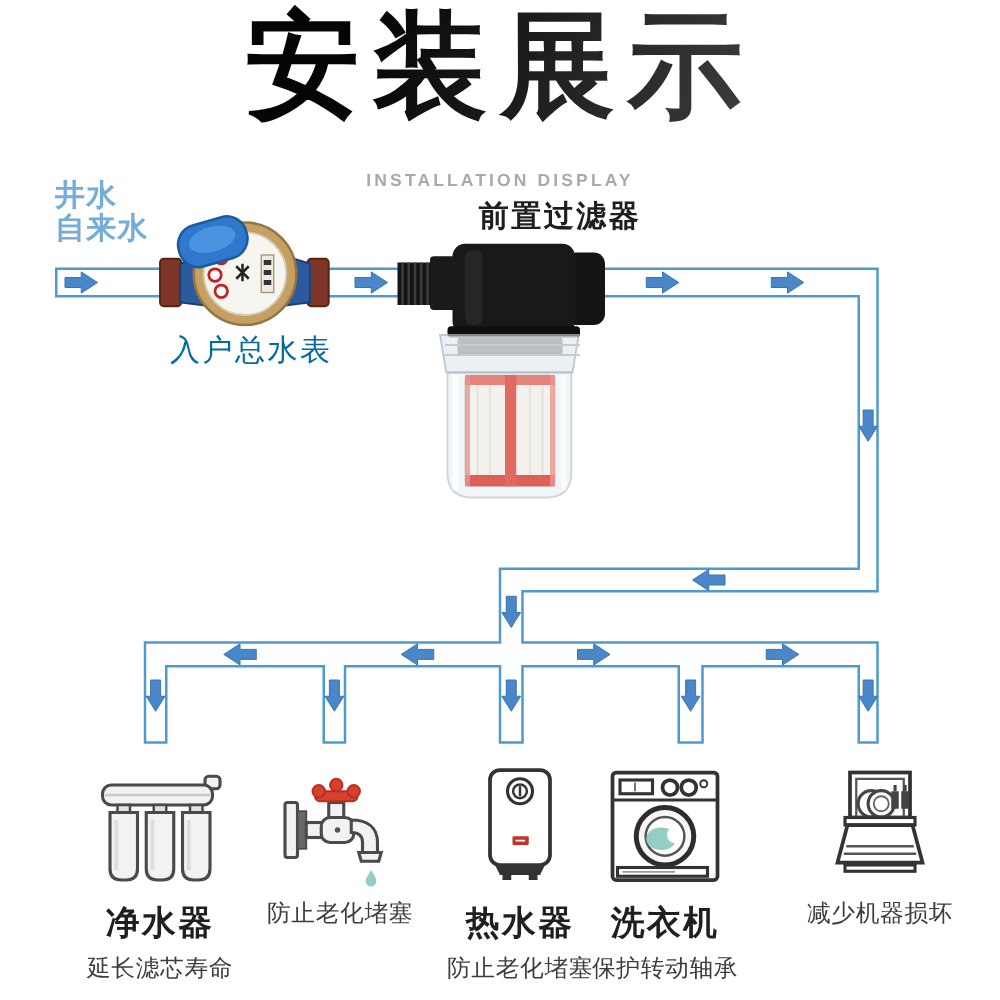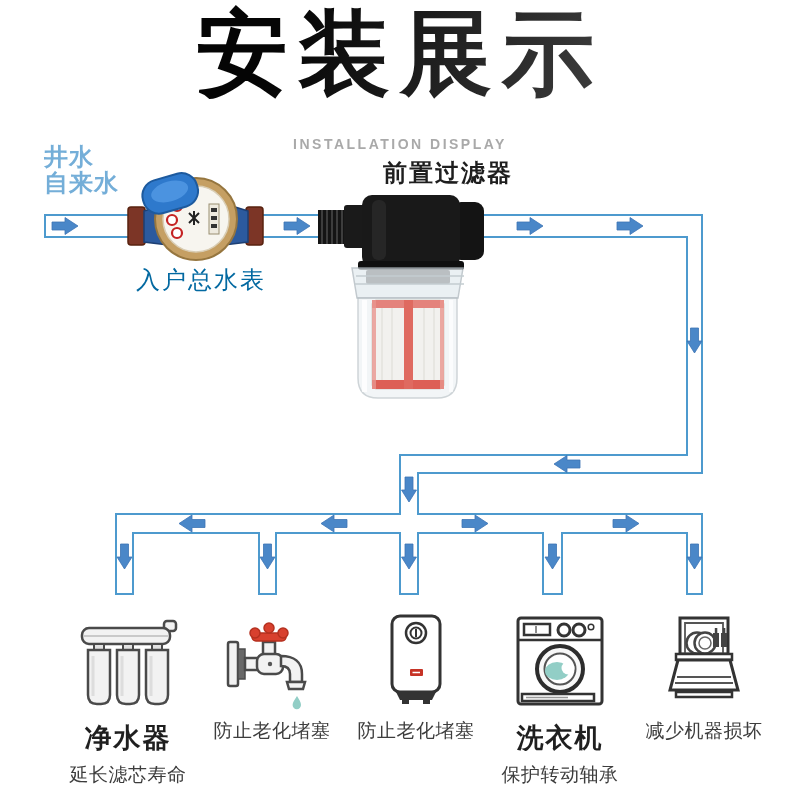--- a/index.html
+++ b/index.html
@@ -26,21 +26,21 @@
   
   .diagram{position:absolute;left:0;top:0;}
   .pipe{fill:#ffffff;stroke:var(--pipe-outline,#4d9ace);stroke-width:2;}
   .arrow{fill:var(--flow-arrow,#4a87c8);stroke:#3c74b4;stroke-width:0.8;}
 
   
   .col{position:absolute;top:608px;width:144px;text-align:center;}
   .col .icon{height:104px;display:flex;align-items:flex-end;justify-content:center;}
   .col .name{font-size:27px;font-weight:700;color:#1f1f1f;margin-top:8px;letter-spacing:2px;}
   .col .benefit{font-size:19px;color:#3d3d3d;margin-top:6px;letter-spacing:0.5px;white-space:nowrap;}
-  .c1{left:56px;}.c2{left:200px;}.c3{left:344px;}.c4{left:488px;}.c5{left:632px;}
+  .c1{left:56px;}.c2{left:200px;}.c3{left:344px;}.c4{left:460px;}.c5{left:632px;}
   .oi{stroke:#4a4a4a;stroke-width:2.5;fill:#f2f2f2;}
   .oi2{stroke:#333;stroke-width:3;fill:#ffffff;}
 </style>
 </head>
 <body>
 
 <div class="canvas">
 
   <div class="title">安装展示</div>
   <div class="subtitle">INSTALLATION DISPLAY</div>
@@ -193,20 +193,21 @@
         <circle cx="54" cy="21" r="10" fill="#fff" stroke="#333" stroke-width="2.5"></circle>
         <circle cx="54" cy="21" r="5.5" fill="#fff" stroke="#333" stroke-width="2"></circle>
         <line x1="54" y1="25" x2="54" y2="17" stroke="#333" stroke-width="2"></line>
         <rect x="48" y="57" width="13" height="7" rx="1" fill="#c63326"></rect>
         <line x1="50.5" y1="60.5" x2="58" y2="60.5" stroke="#ffffff" stroke-width="1.5"></line>
         <path d="M34,80 L74,80 L70,88 L38,88 Z" fill="#333"></path>
         <rect x="40" y="88" width="7" height="4" fill="#333"></rect>
         <rect x="61" y="88" width="7" height="4" fill="#333"></rect>
       </svg>
     </div>
+    <div class="name">热水器</div>
     <div class="benefit">防止老化堵塞</div>
   </div>
 
   <div class="col c4">
     <div class="icon">
       <svg width="108" height="100" viewBox="0 0 108 100">
         <rect class="oi2" x="12" y="6" width="84" height="86" rx="3"></rect>
         <line x1="12" y1="28" x2="96" y2="28" stroke="#333" stroke-width="2.5"></line>
         <rect x="18" y="12" width="26" height="11" fill="#fff" stroke="#333" stroke-width="2.5"></rect>
         <line x1="30" y1="14" x2="30" y2="21" stroke="#666" stroke-width="1.5"></line>

